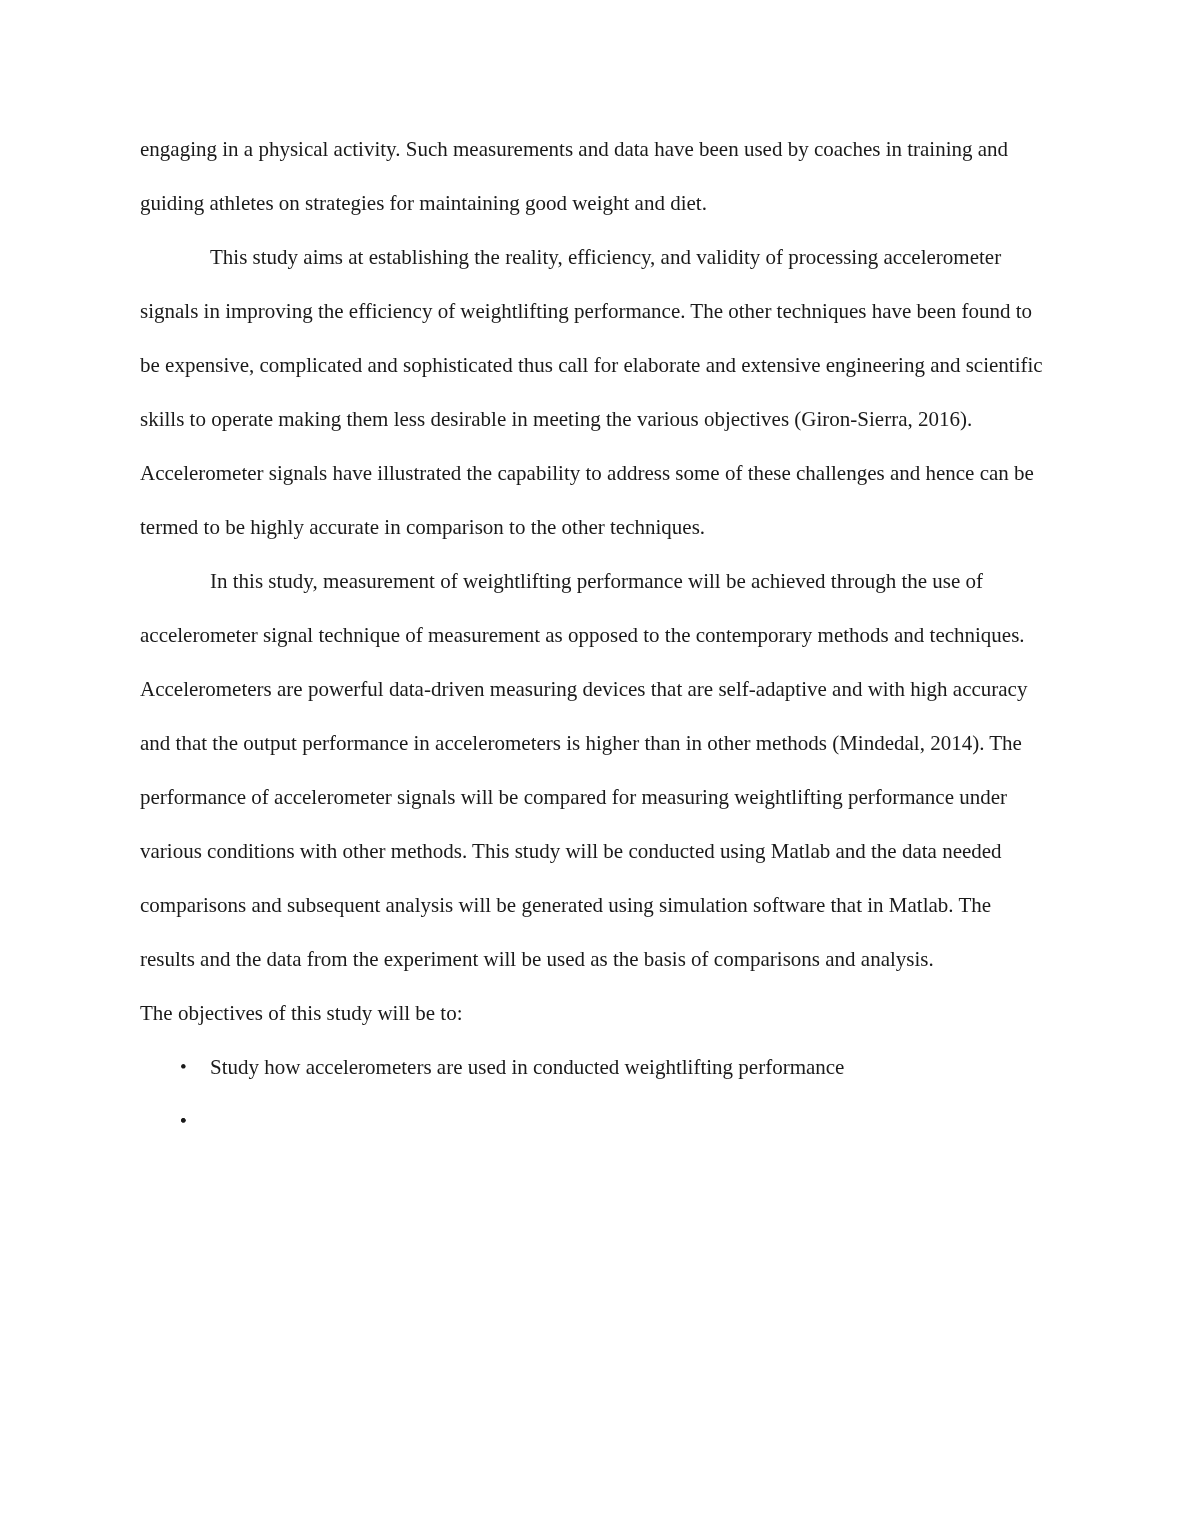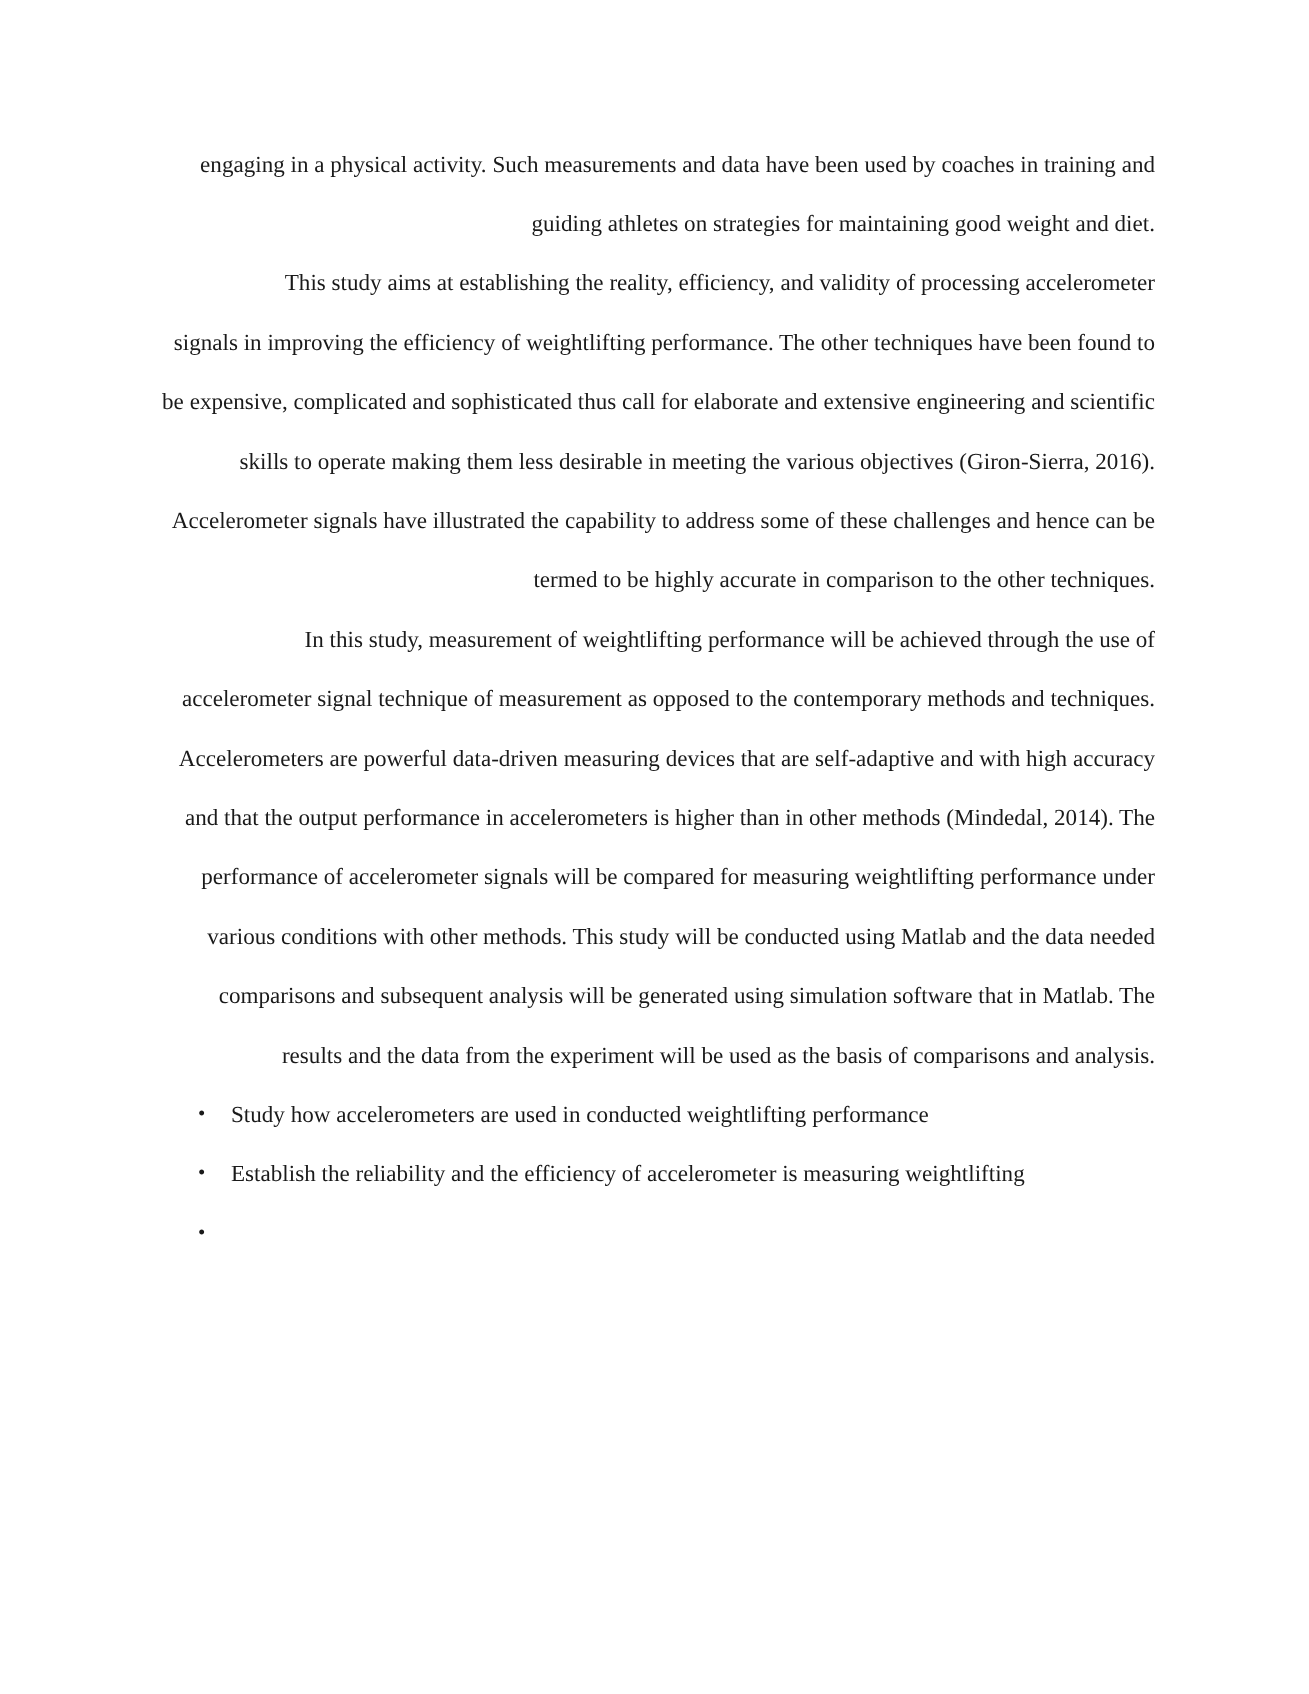--- a/index.html
+++ b/index.html
@@ -15,21 +15,20 @@
     background: #ffffff;
     padding: 122px 140px 0 140px;
     font-family: "Liberation Serif", serif;
     font-size: 21px;
     line-height: 54px;
     color: #1a1a1a;
     text-align: left;
   }
   .para {
     margin: 0;
-    text-align: right;
   }
   .para.indent {
     text-indent: 70px;
   }
   ul.bullets {
     list-style: none;
     margin: 0;
     padding: 0 0 0 40px;
   }
   ul.bullets li {
@@ -46,27 +45,27 @@
 </head>
 <body>
 
 <div class="page">
   <p class="para">engaging in a physical activity. Such measurements and data have been used by coaches in training and guiding athletes on strategies for maintaining good weight and diet.</p>
 
   <p class="para indent">This study aims at establishing the reality, efficiency, and validity of processing accelerometer signals in improving the efficiency of weightlifting performance. The other techniques have been found to be expensive, complicated and sophisticated thus call for elaborate and extensive engineering and scientific skills to operate making them less desirable in meeting the various objectives (Giron-Sierra, 2016). Accelerometer signals have illustrated the capability to address some of these challenges and hence can be termed to be highly accurate in comparison to the other techniques.</p>
 
   <p class="para indent">In this study, measurement of weightlifting performance will be achieved through the use of accelerometer signal technique of measurement as opposed to the contemporary methods and techniques.  Accelerometers are powerful data-driven measuring devices that are self-adaptive and with high accuracy and that the output performance in accelerometers is higher than in other methods (Mindedal, 2014). The performance of accelerometer signals will be compared for measuring weightlifting performance under various conditions with other methods. This study will be conducted using Matlab and the data needed comparisons and subsequent analysis will be generated using simulation software that in Matlab. The results and the data from the experiment will be used as the basis of comparisons and analysis.</p>
 
+  <p class="para">The objectives of this study will be to:</p>
 
   <ul class="bullets">
     <li>
       <span class="marker">•</span>
       <span>Study how accelerometers are used in conducted weightlifting performance</span>
     </li>
     <li>
       <span class="marker">•</span>
-      <span>Establish the reliability and the efficiency of accelerometer is measuring weightlifting</span>
     </li>
     <li>
       <span class="marker">•</span>
     </li>
   </ul>
 </div>
 
 </body></html>

